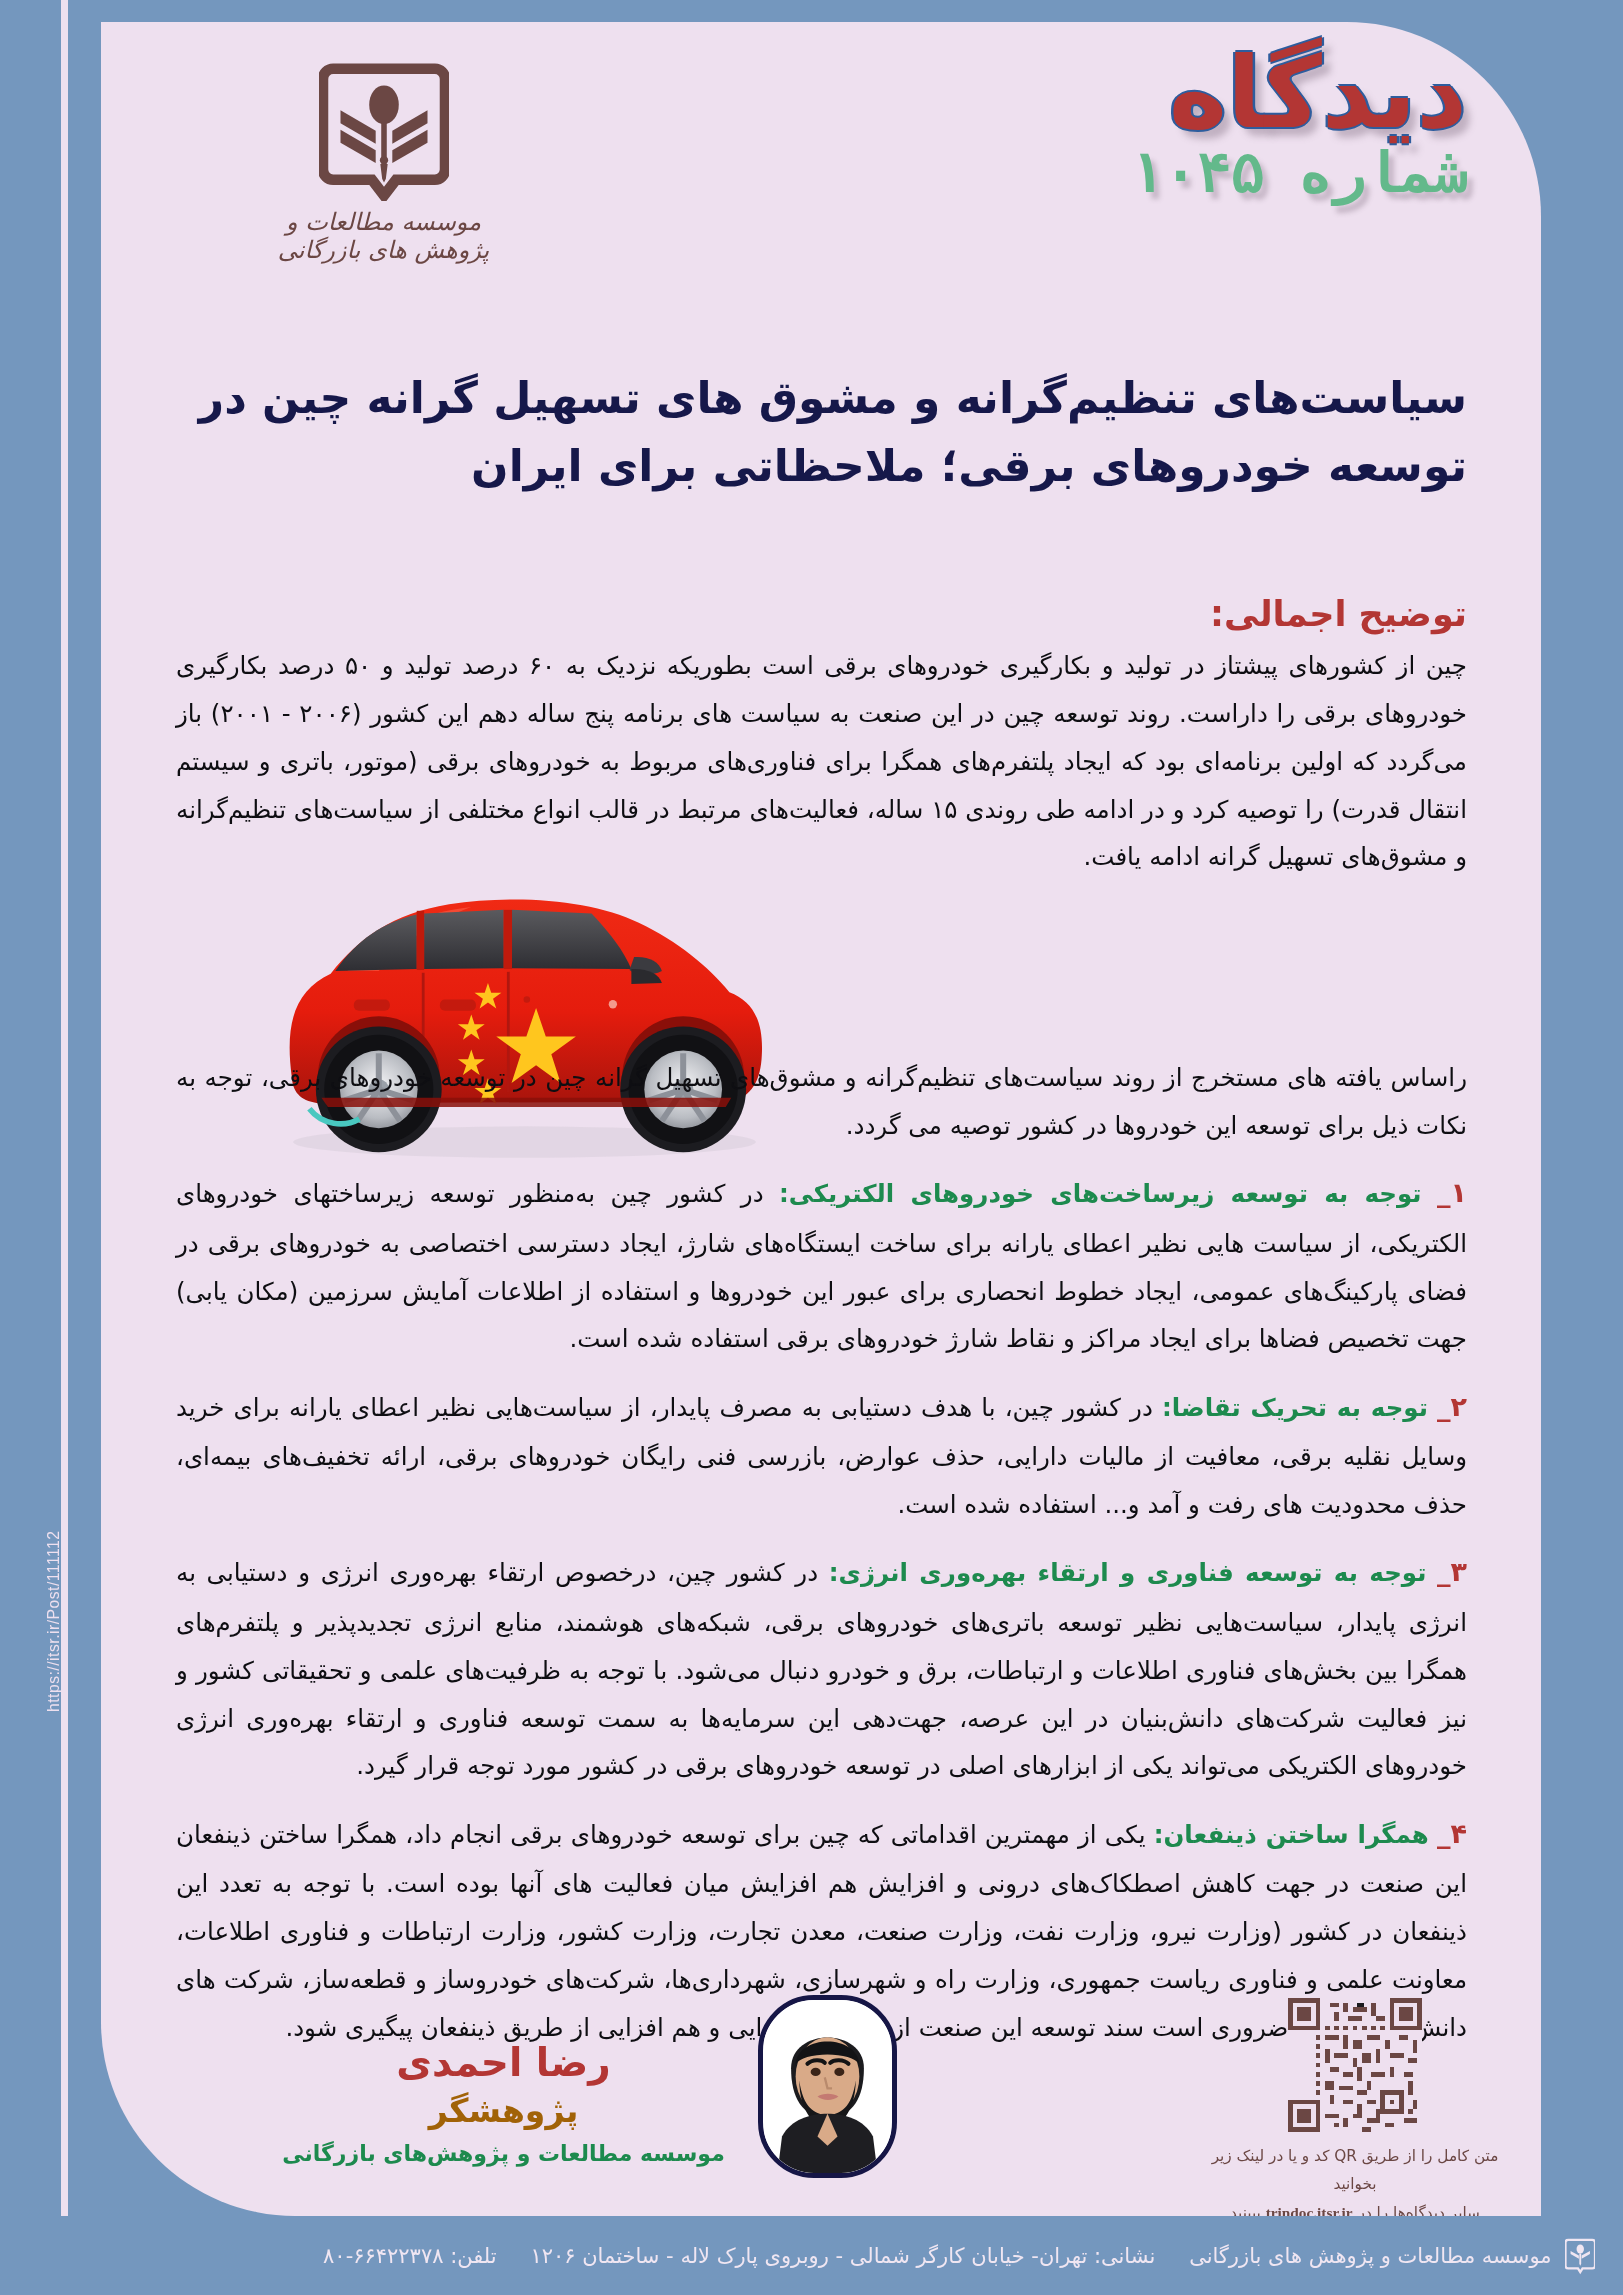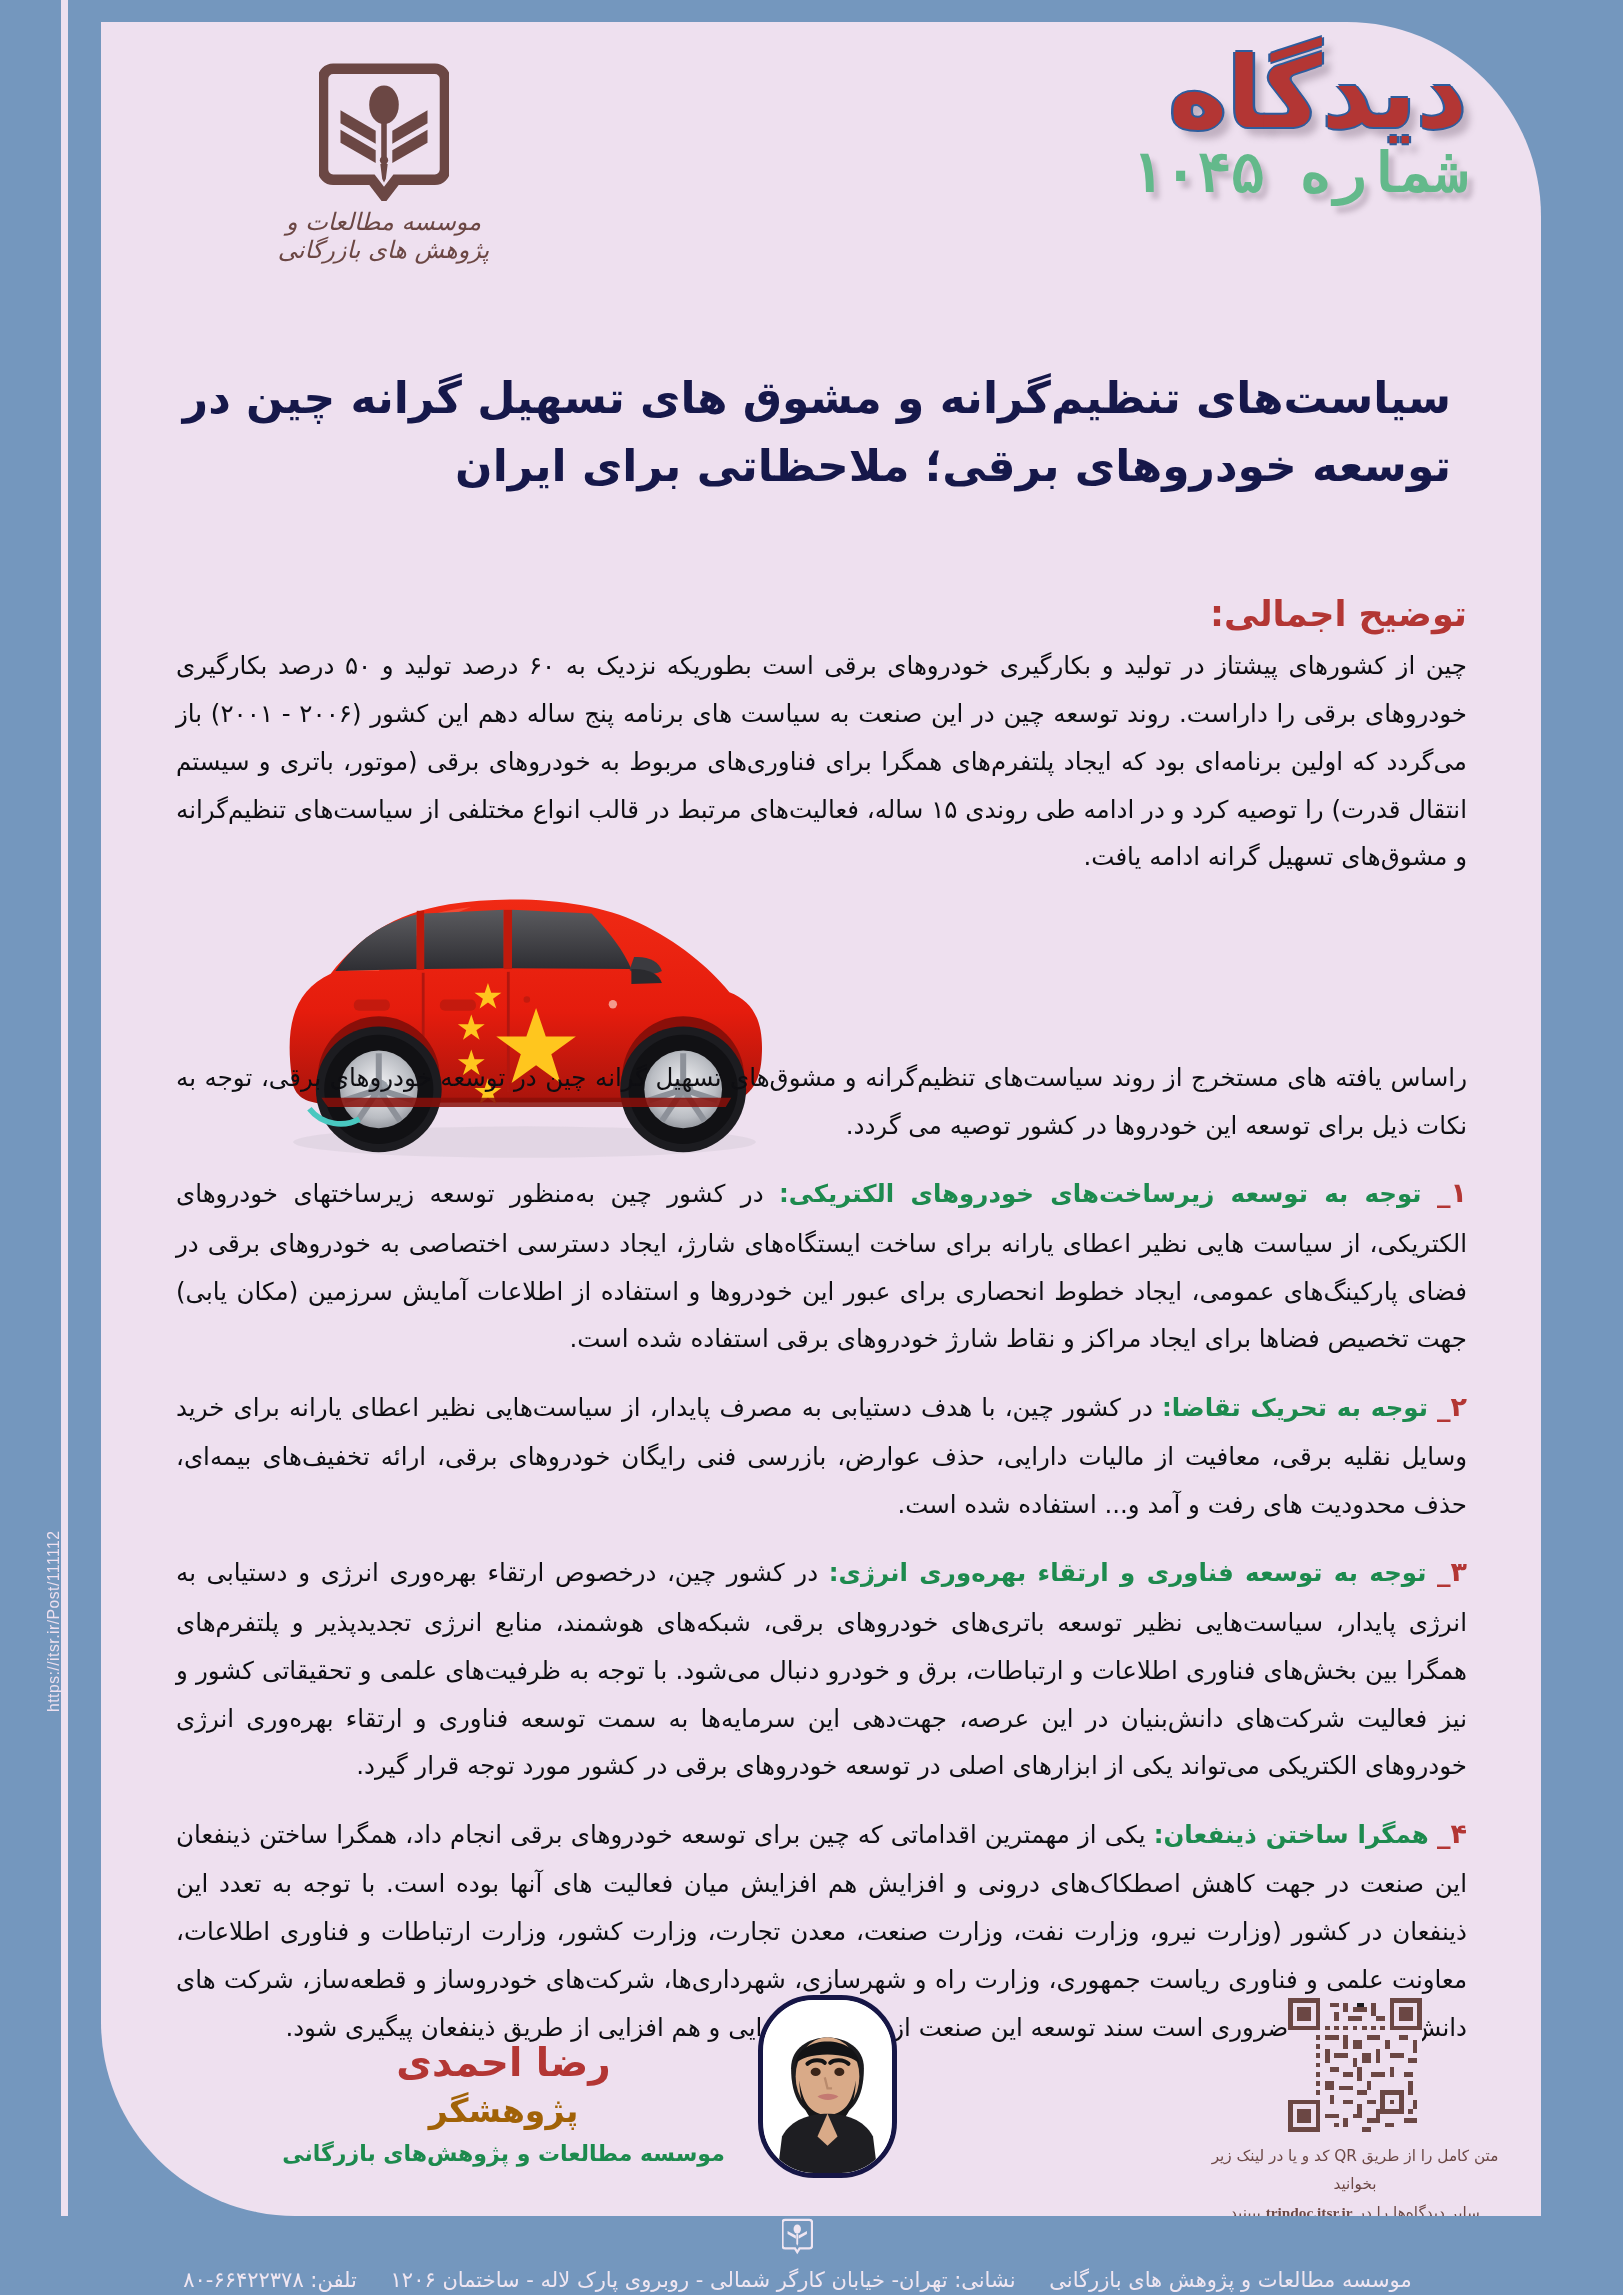--- a/index.html
+++ b/index.html
@@ -115,21 +115,21 @@
     font-size: 24px;
     color: #6b4744;
     direction: rtl;
     font-style: italic;
     letter-spacing: -0.5px;
   }
 
   
   .doc-title {
     position: absolute;
-    right: 90px;
+    right: 74px;
     top: 342px;
     width: 1291px;
     text-align: right;
     color: #16184a;
     font-family: "DejaVu Sans", sans-serif;
     font-size: 44px;
     font-weight: 700;
     line-height: 1.55;
     direction: rtl;
   }
@@ -266,21 +266,20 @@
     top: 2216px;
     width: 1623px;
     height: 79px;
     background: #7497be;
     display: flex;
     align-items: center;
     justify-content: flex-start;
     direction: rtl;
     padding: 0 28px 0 0;
     gap: 13px;
-    flex-direction: column;
   }
   .footer-logo { width: 30.5px; height: 39px; flex: 0 0 auto; }
   .footer-text {
     color: #f0e6f2;
     font-family: "DejaVu Sans", sans-serif;
     font-size: 21px;
     white-space: nowrap;
     direction: rtl;
   }
   .footer-text .gap { display: inline-block; width: 20.4px; }

